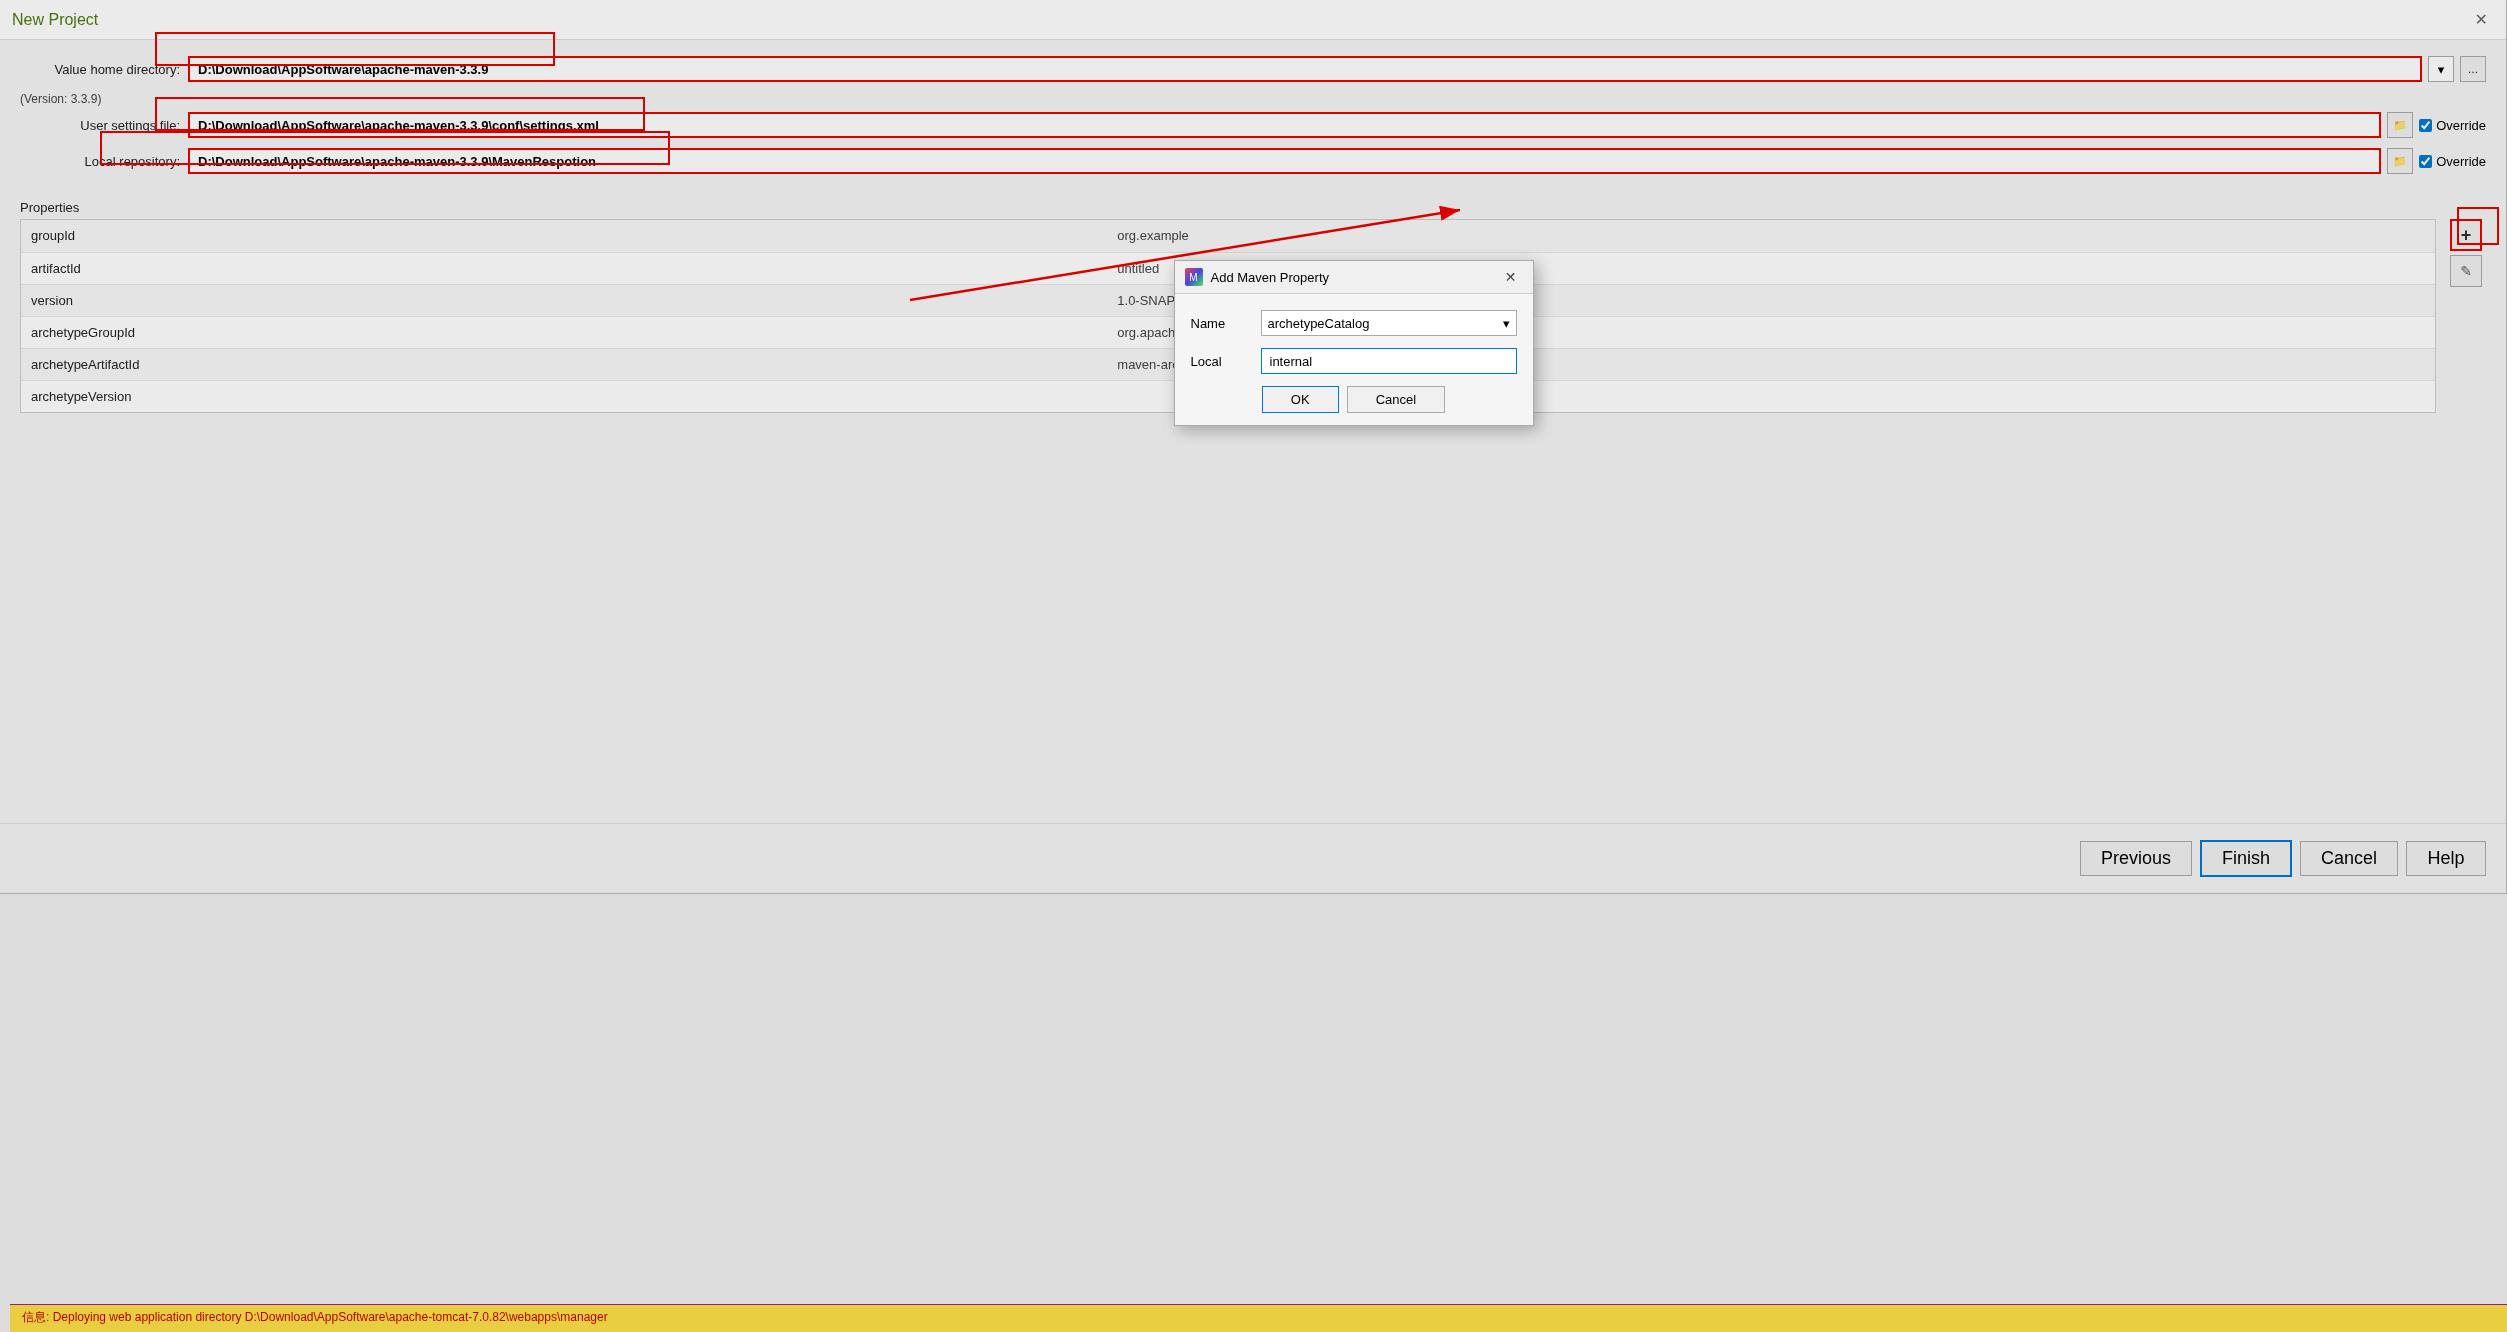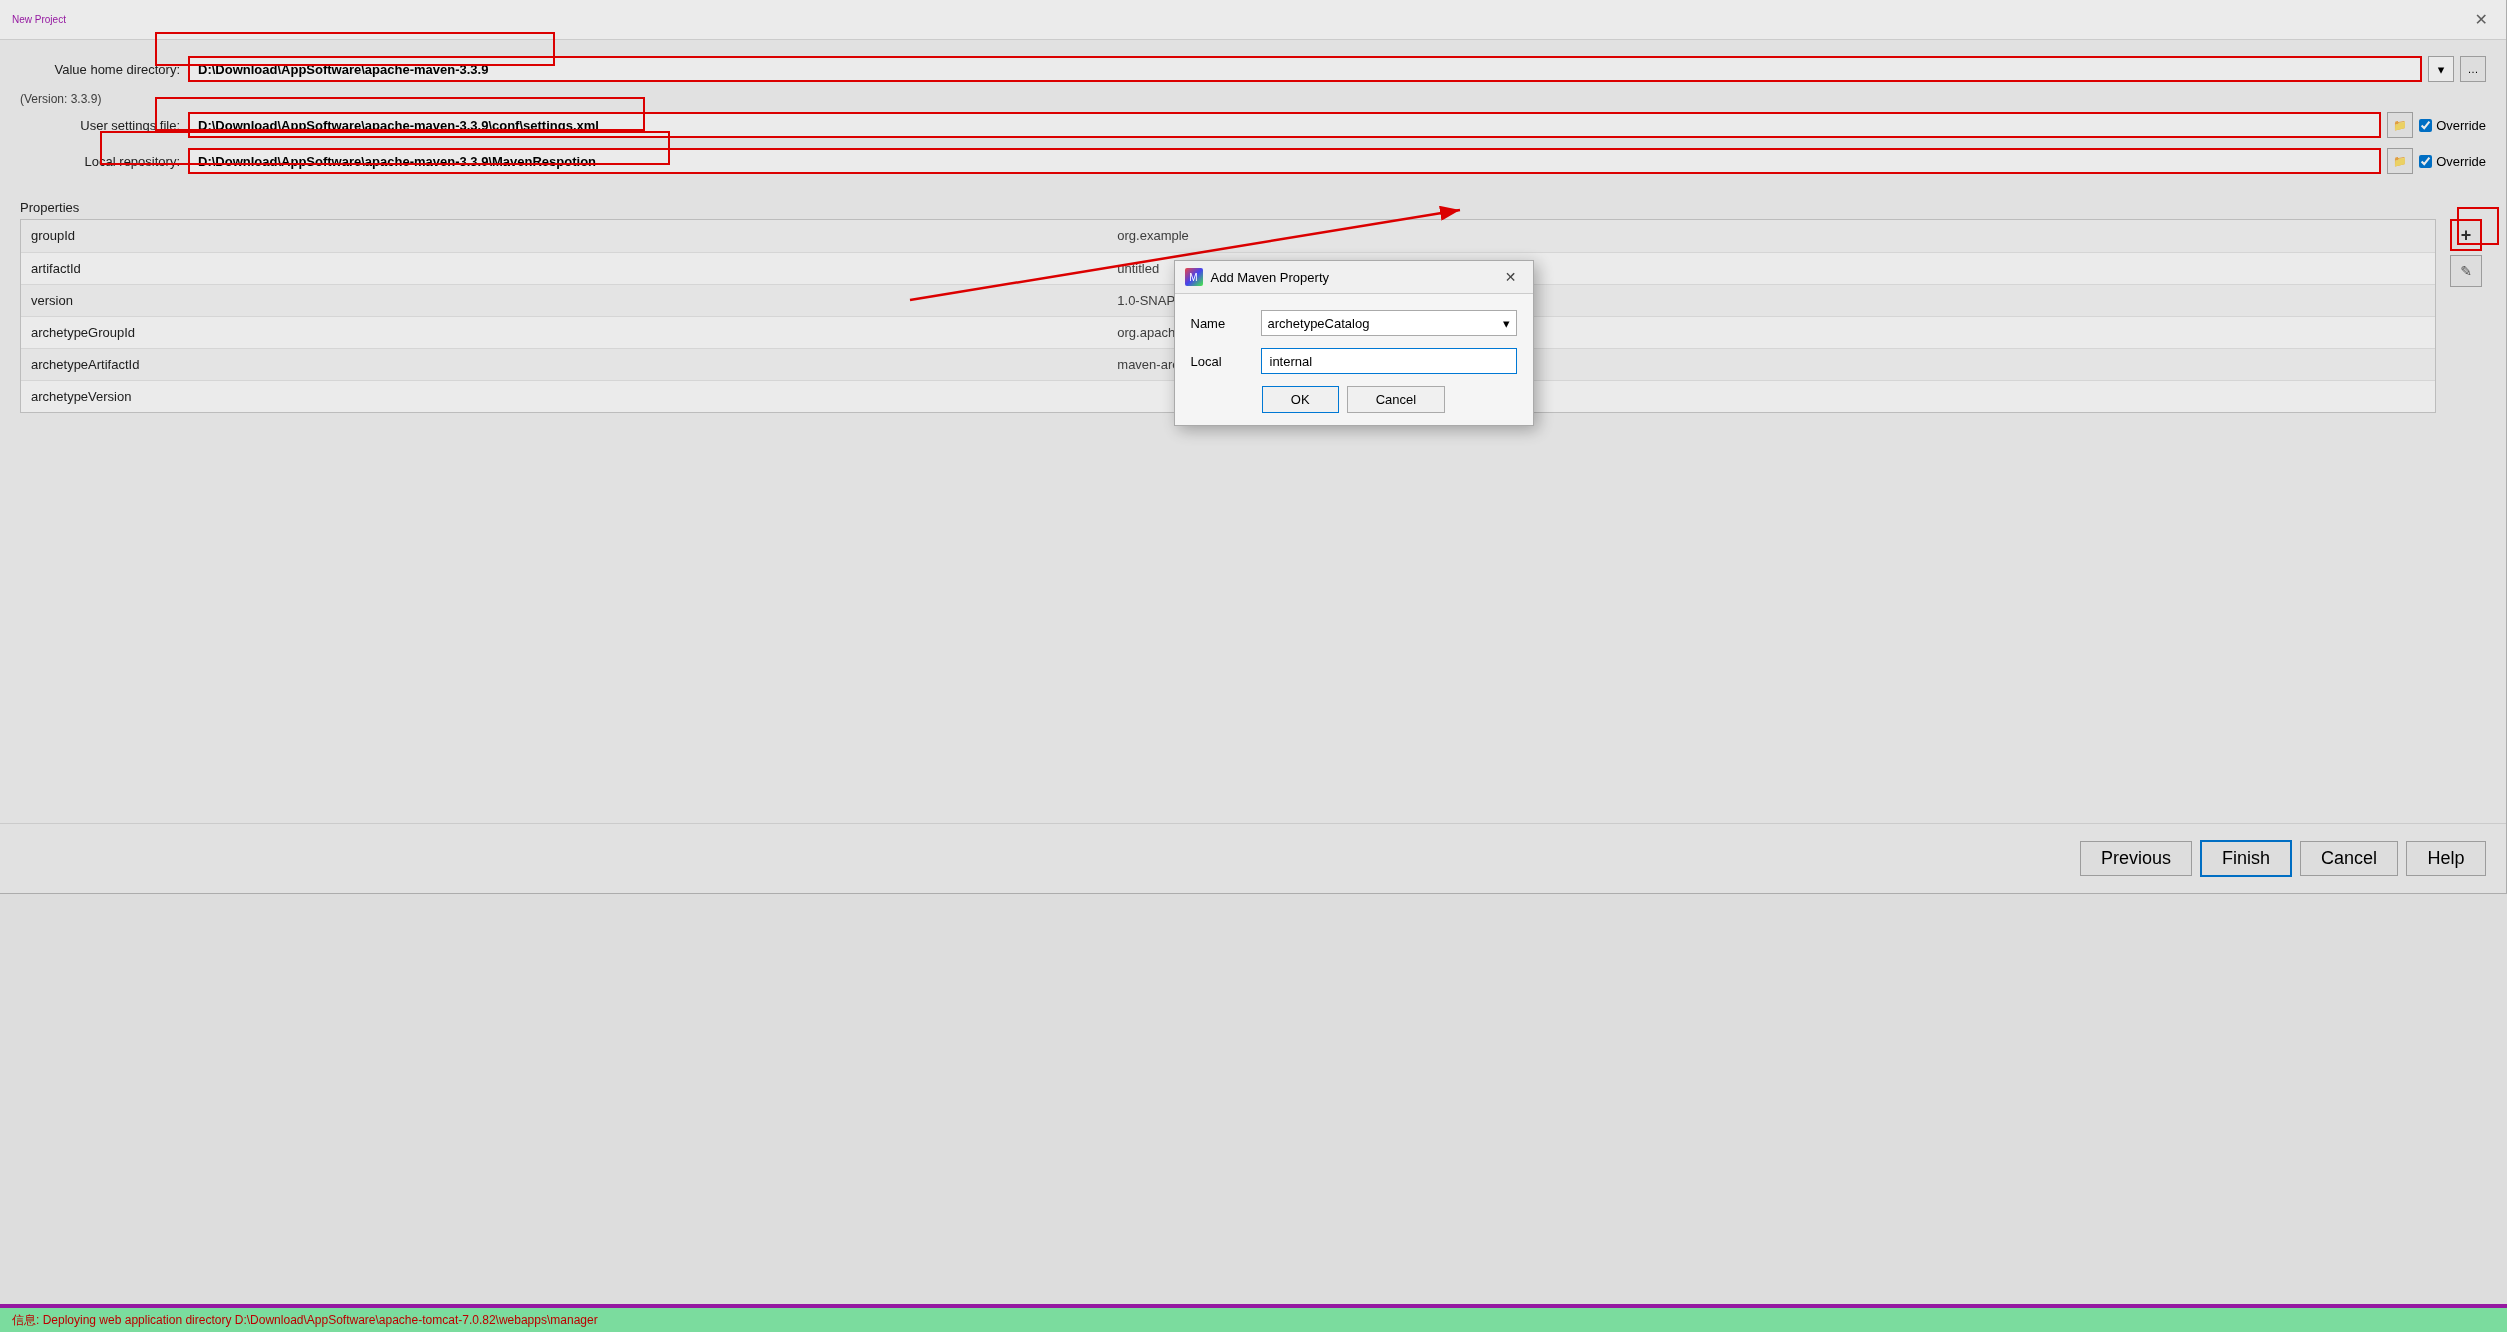--- a/index.html
+++ b/index.html
@@ -12,23 +12,23 @@
     
     .title-bar {
       background: #fff;
       border-bottom: 1px solid #ddd;
       padding: 8px 12px;
       display: flex;
       align-items: center;
       justify-content: space-between;
     }
     .title-bar-title {
-      font-size: 10px;
+      font-size: 16px;
       font-weight: 500;
-      color: #a21caf;
+      color: #4d7c0f;
     }
     .title-bar-close {
       cursor: pointer;
       font-size: 16px;
       color: #666;
       padding: 2px 6px;
       border: none;
       background: none;
     }
 
@@ -193,28 +193,28 @@
       cursor: pointer;
       min-width: 80px;
     }
     .btn-primary {
       border: 2px solid #0078d4;
       background: #f0f0f0;
     }
 
     
     .status-bar {
-      background: #86efac;
-      border-top: 4px solid #a21caf;
+      background: #fde047;
+      border-top: 1px solid #a21caf;
       padding: 4px 12px;
       font-size: 12px;
       color: #c00;
       position: fixed;
       bottom: 0;
-      left: 0;
+      left: 10px;
       right: 0;
       height: 28px;
       overflow: hidden;
     }
 
     
     .modal-overlay {
       position: absolute;
       top: 0; left: 0; right: 0; bottom: 0;
       background: rgba(0,0,0,0.08);

